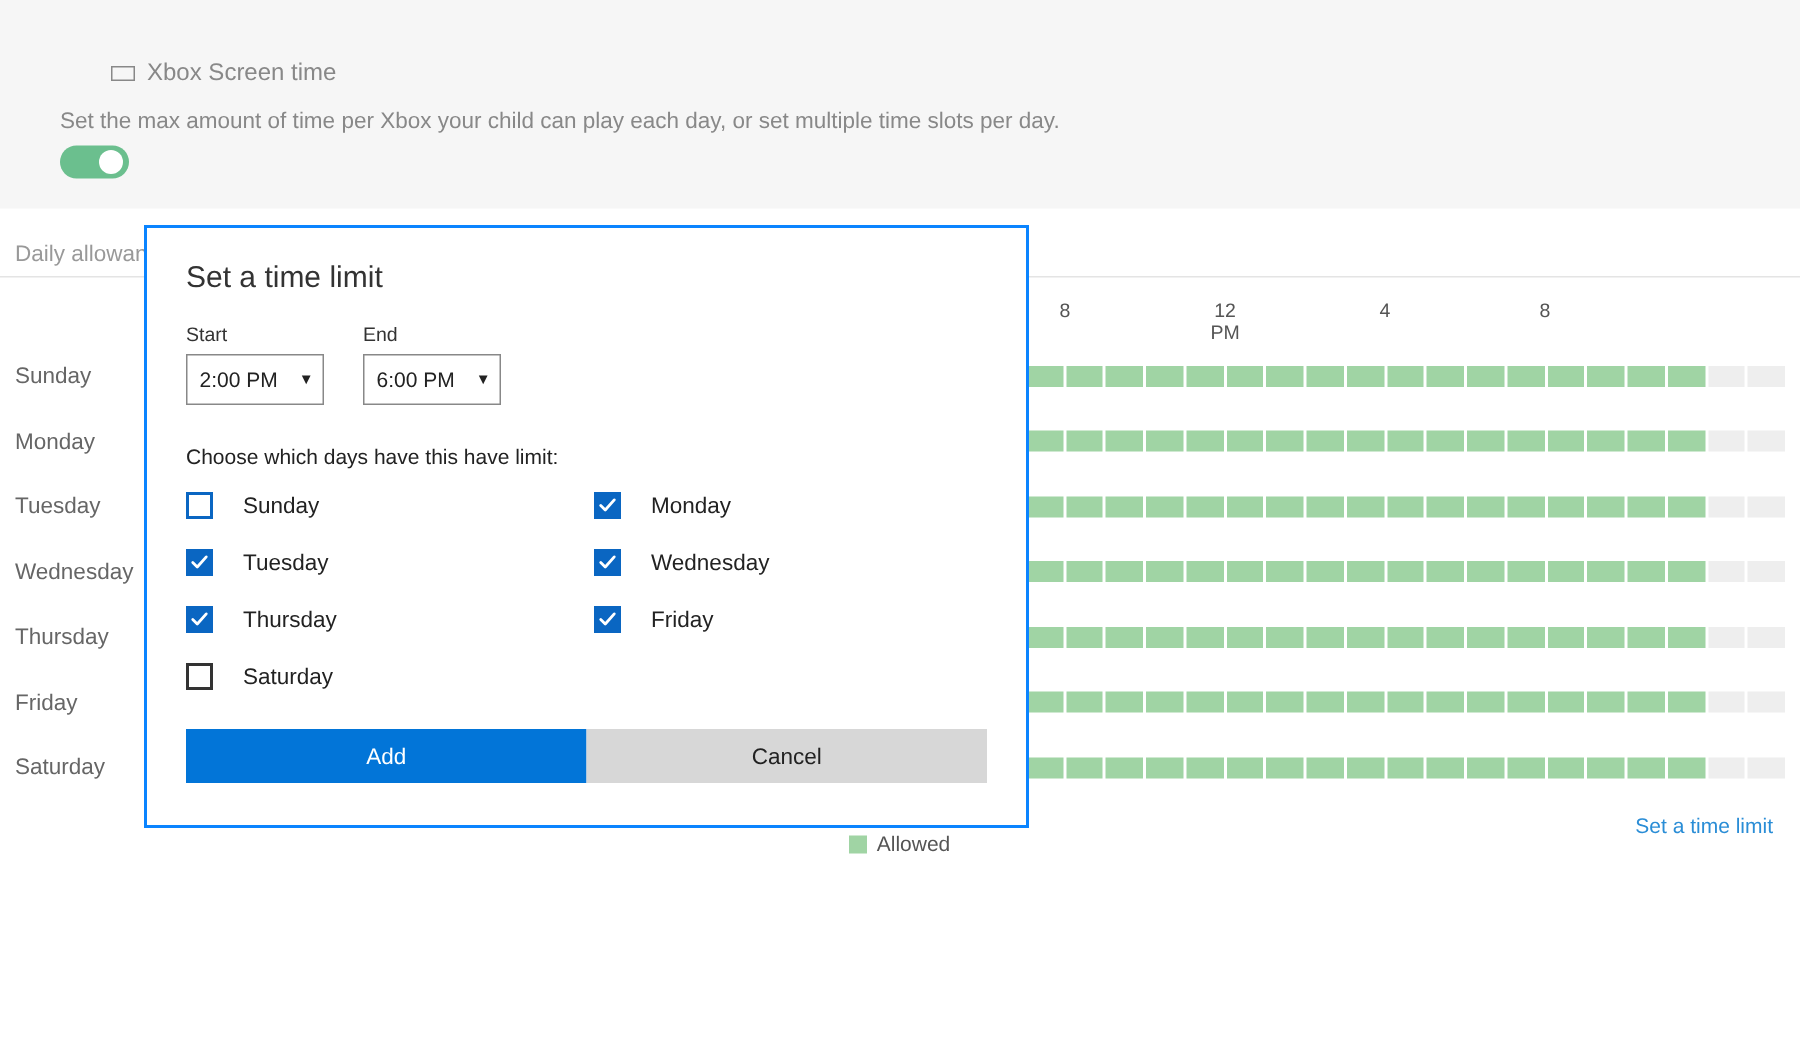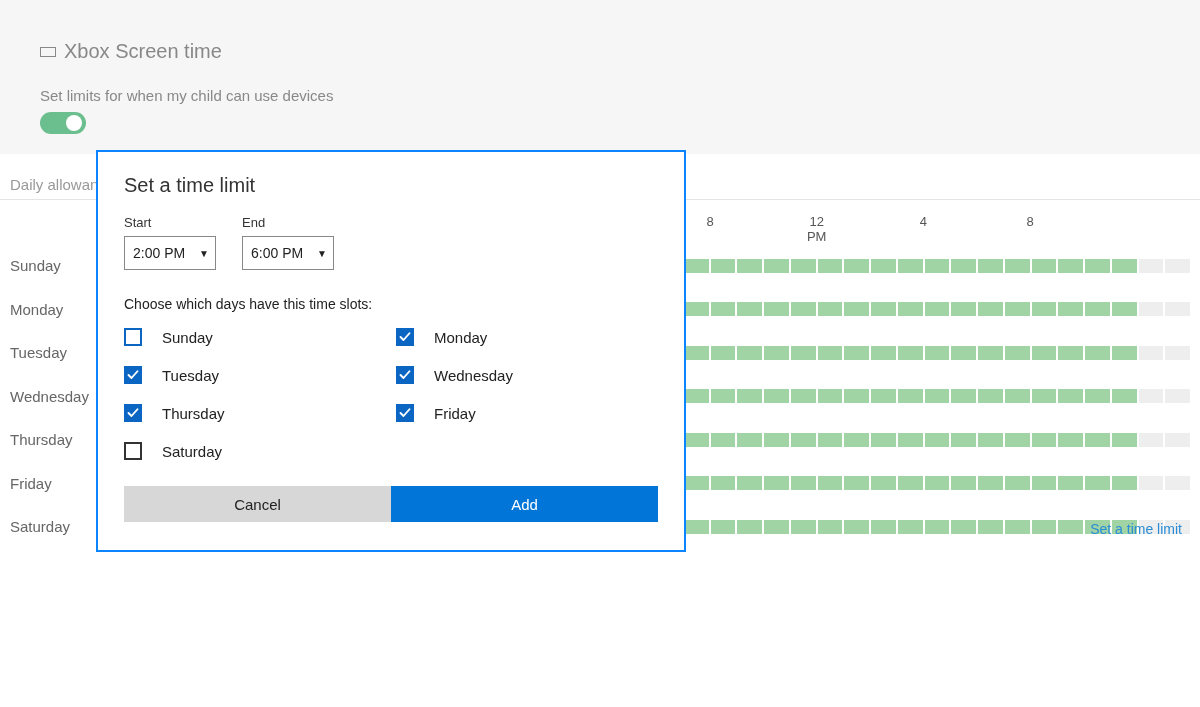--- a/index.html
+++ b/index.html
@@ -14,21 +14,22 @@
     position: relative;
   }
   .header-block {
     background: #f6f6f6;
     padding: 40px 40px 20px 40px;
   }
   .header-row1 {
     display: flex;
     align-items: center;
     color: #888;
-    font-size: 20px;
+    font-size: 16px;
+    margin-left: 34px;
   }
   .device-icon {
     width: 16px; height: 10px; border: 1.5px solid #888; margin-right: 8px; position: relative;
   }
   .header-desc {
     color: #888; font-size: 15px; margin-top: 14px;
   }
   .toggle-label { color: #888; font-size: 15px; margin-top: 24px; }
   .toggle {
     width: 46px; height: 22px; background: #6bbf8e; border-radius: 11px; position: relative; margin-top: 8px;
@@ -104,21 +105,21 @@
   .btn.add { background:#0275d8; color:#fff; }
 </style>
 </head>
 <body>
 
 <div class="header-block">
   <div class="header-row1">
     <span class="device-icon"></span>
     <span>Xbox Screen time</span>
   </div>
-  <div class="toggle-label">Set limits for when my child can use devices</div>
+  <div class="header-desc">Set the max amount of time per Xbox your child can play each day, or set multiple time slots per day.</div>
   <div class="toggle">
     <div class="toggle-knob"></div>
   </div>
 </div>
 
 <div class="daily-label">Daily allowan</div>
 
 <div class="schedule-area">
   <div class="time-header">
     <div class="day-col"></div>
@@ -351,20 +352,23 @@
           <div class="seg g"></div>
           <div class="seg g"></div>
           <div class="seg g"></div>
           <div class="seg g"></div>
           <div class="seg "></div>
           <div class="seg "></div>
         </div>
       </div>
     </div>
 
+  <div class="legend">
+    <span class="legend-swatch"></span><span>Allowed</span>
+  </div>
   <div class="set-link">Set a time limit</div>
 </div>
 
 <div class="dialog">
   <div class="dialog-title">Set a time limit</div>
   <div class="time-fields">
     <div>
       <div class="tf-label">Start</div>
       <div class="tf-select">
         <span>2:00 PM</span>
@@ -372,21 +376,21 @@
       </div>
     </div>
     <div>
       <div class="tf-label">End</div>
       <div class="tf-select">
         <span>6:00 PM</span>
         <span class="caret">▼</span>
       </div>
     </div>
   </div>
-  <div class="choose-label">Choose which days have this time slots:</div>
+  <div class="choose-label">Choose which days have this have limit:</div>
   <div class="day-grid" id="day-grid">
       <div class="day-opt">
         <span class="cb"></span>
         <span>Sunday</span>
       </div>
       <div class="day-opt">
         <span class="cb checked">
           <svg viewBox="0 0 16 16">
             <path d="M2 8 L6 12 L14 3" stroke="#fff" stroke-width="2.5" fill="none" stroke-linecap="round" stroke-linejoin="round"></path>
           </svg>
@@ -424,16 +428,16 @@
           </svg>
         </span>
         <span>Friday</span>
       </div>
       <div class="day-opt">
         <span class="cb empty2"></span>
         <span>Saturday</span>
       </div>
     </div>
   <div class="btn-row">
+    <div class="btn add">Add</div>
     <div class="btn cancel">Cancel</div>
-    <div class="btn add">Add</div>
   </div>
 </div>
 
 </body></html>

